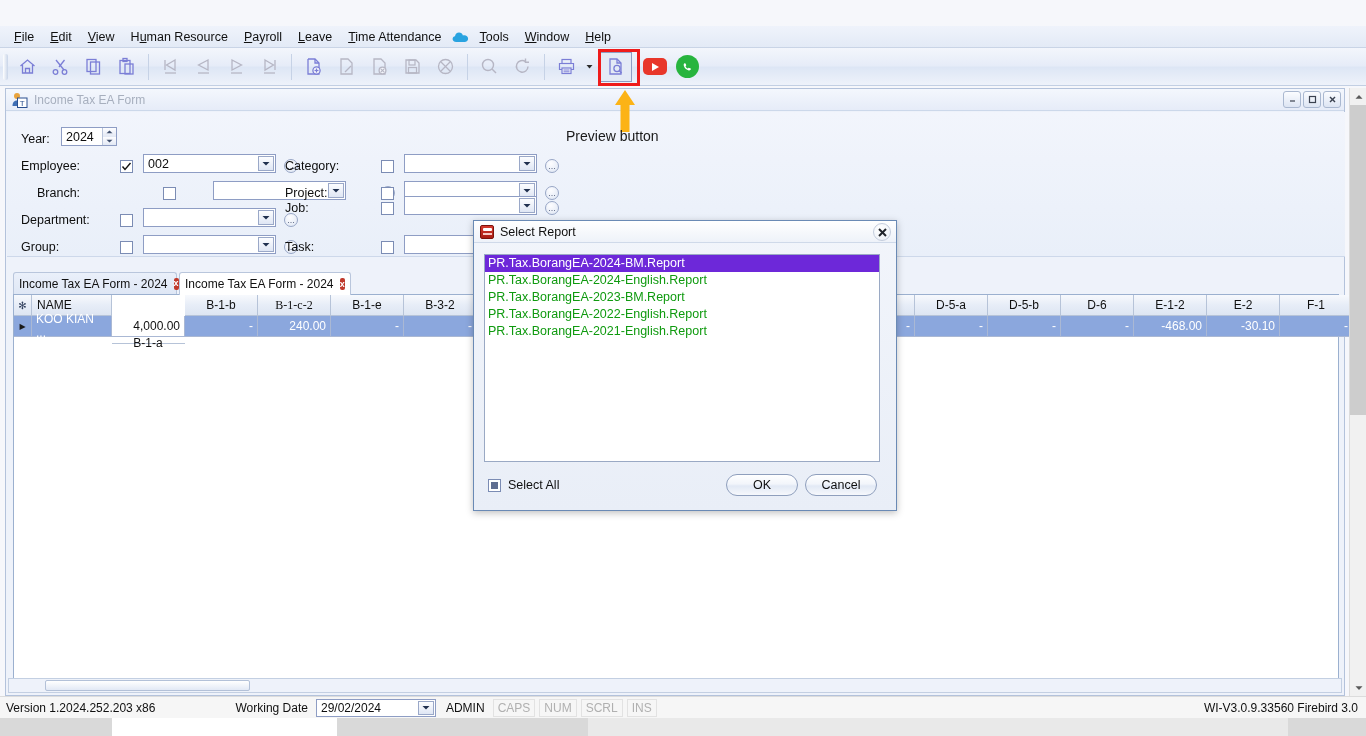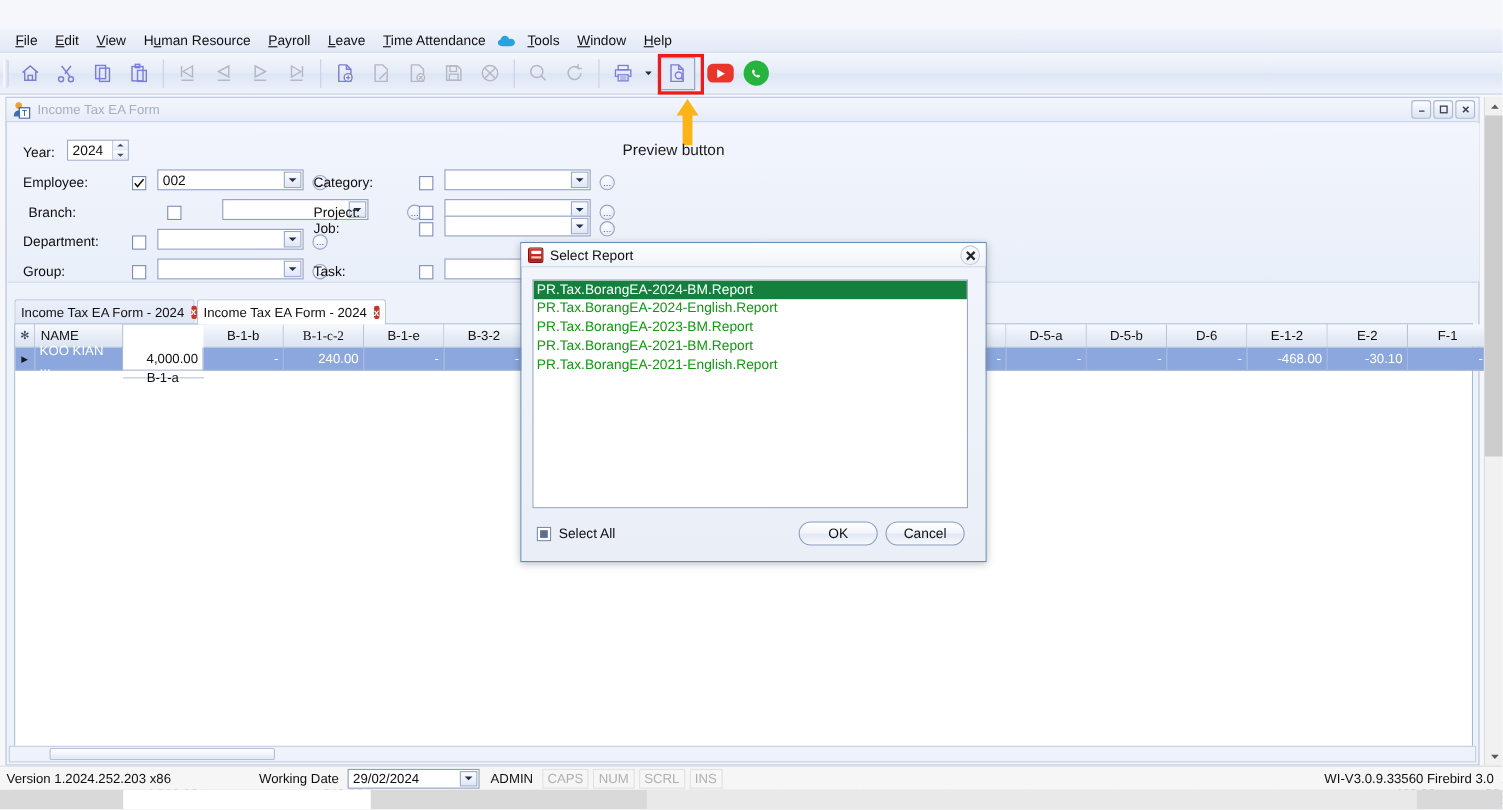--- a/index.html
+++ b/index.html
@@ -283,21 +283,21 @@
     border:1px solid #c4cddd;
   }
   .dlg-list {
     position:absolute; left:10px; top:33px; width:396px; height:208px;
     background:#ffffff; border:1px solid #9aa9c4; overflow:hidden;
   }
   .rpt-item {
     height:17px; font-size:12.5px; color:#0f9a0f; padding-left:3px; line-height:17px;
     white-space:nowrap;
   }
-  .rpt-item.selected { background:#15803d; color:#ffffff; }
+  .rpt-item.selected { background:#6d28d9; color:#ffffff; }
   .dlg-bottom { position:absolute; left:0; top:249px; width:418px; height:42px; }
   .selall {
     position:absolute; left:14px; top:8px; display:flex; align-items:center; gap:7px;
   }
   .selall .box {
     width:13px;height:13px; border:1px solid #7b8cb4; background:#ffffff;
     display:flex; align-items:center; justify-content:center;
   }
   .selall .box i { width:7px;height:7px;background:#5f6e90; display:block;}
   .selall .lbl { font-size:12.5px; color:#101010; }
@@ -561,21 +561,21 @@
           <span class="val">002</span>
           <span class="drop">
               <svg width="8" height="5" viewBox="0 0 8 5">
                 <path d="M0.5 1 L7.5 1 L4 4.4 Z" fill="#20304f"></path>
               </svg>
             </span>
         </span>
         <span class="ellipsis-btn" style="margin-left:8px;">...</span>
       </div>
 
-      <div class="frow" style="left:19px; top:67px;gap:27px;">
+      <div class="frow" style="left:30px; top:67px;gap:27px;">
         <span class="flabel" style="width:99px;">Branch:</span>
         <span class="cb"></span>
         <span class="combo" style="width:133px; margin-left:10px;">
           <span class="val"></span>
           <span class="drop">
               <svg width="8" height="5" viewBox="0 0 8 5">
                 <path d="M0.5 1 L7.5 1 L4 4.4 Z" fill="#20304f"></path>
               </svg>
             </span>
         </span>
@@ -777,21 +777,21 @@
             <line x1="2" y1="2" x2="9" y2="9" stroke="#20242b" stroke-width="2"></line>
             <line x1="9" y1="2" x2="2" y2="9" stroke="#20242b" stroke-width="2"></line>
           </svg>
       </div>
     </div>
 
     <div class="dlg-list" id="report-list">
         <div class="rpt-item selected">PR.Tax.BorangEA-2024-BM.Report</div>
         <div class="rpt-item">PR.Tax.BorangEA-2024-English.Report</div>
         <div class="rpt-item">PR.Tax.BorangEA-2023-BM.Report</div>
-        <div class="rpt-item">PR.Tax.BorangEA-2021-BM.Report</div>
+        <div class="rpt-item">PR.Tax.BorangEA-2022-English.Report</div>
         <div class="rpt-item">PR.Tax.BorangEA-2021-English.Report</div>
       </div>
 
     <div class="dlg-bottom">
       <div class="selall">
         <span class="box">
             <i></i>
           </span>
         <span class="lbl">Select All</span>
       </div>

